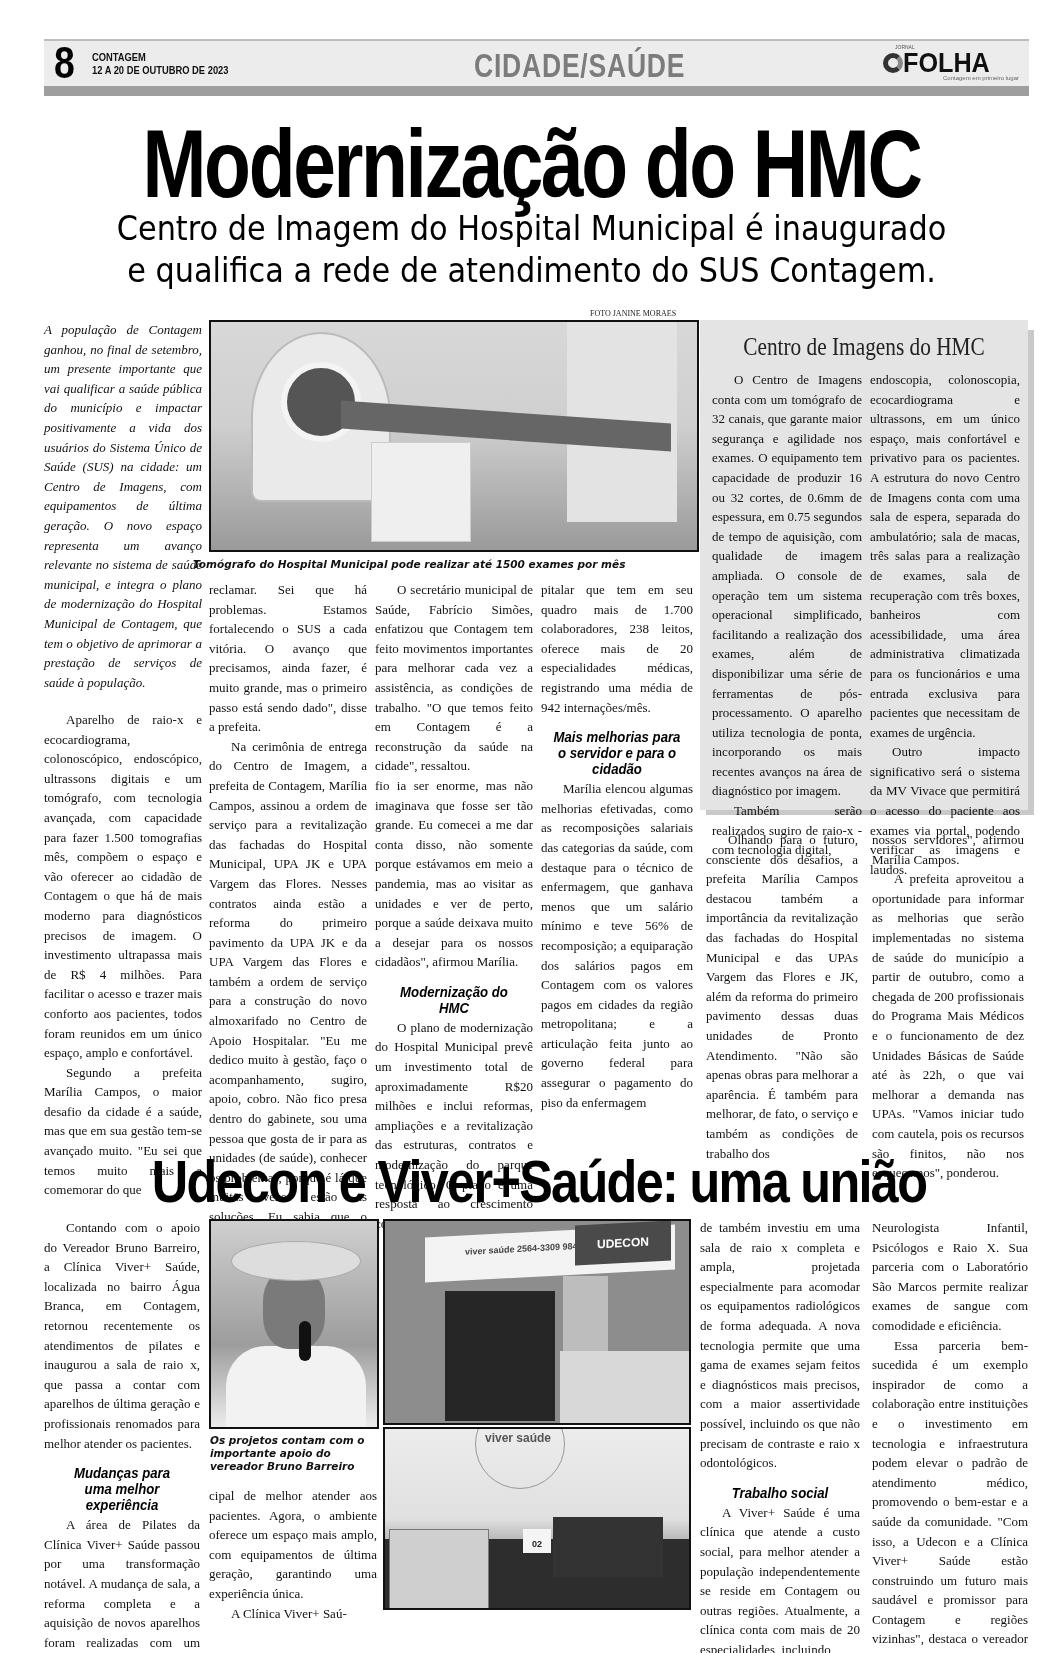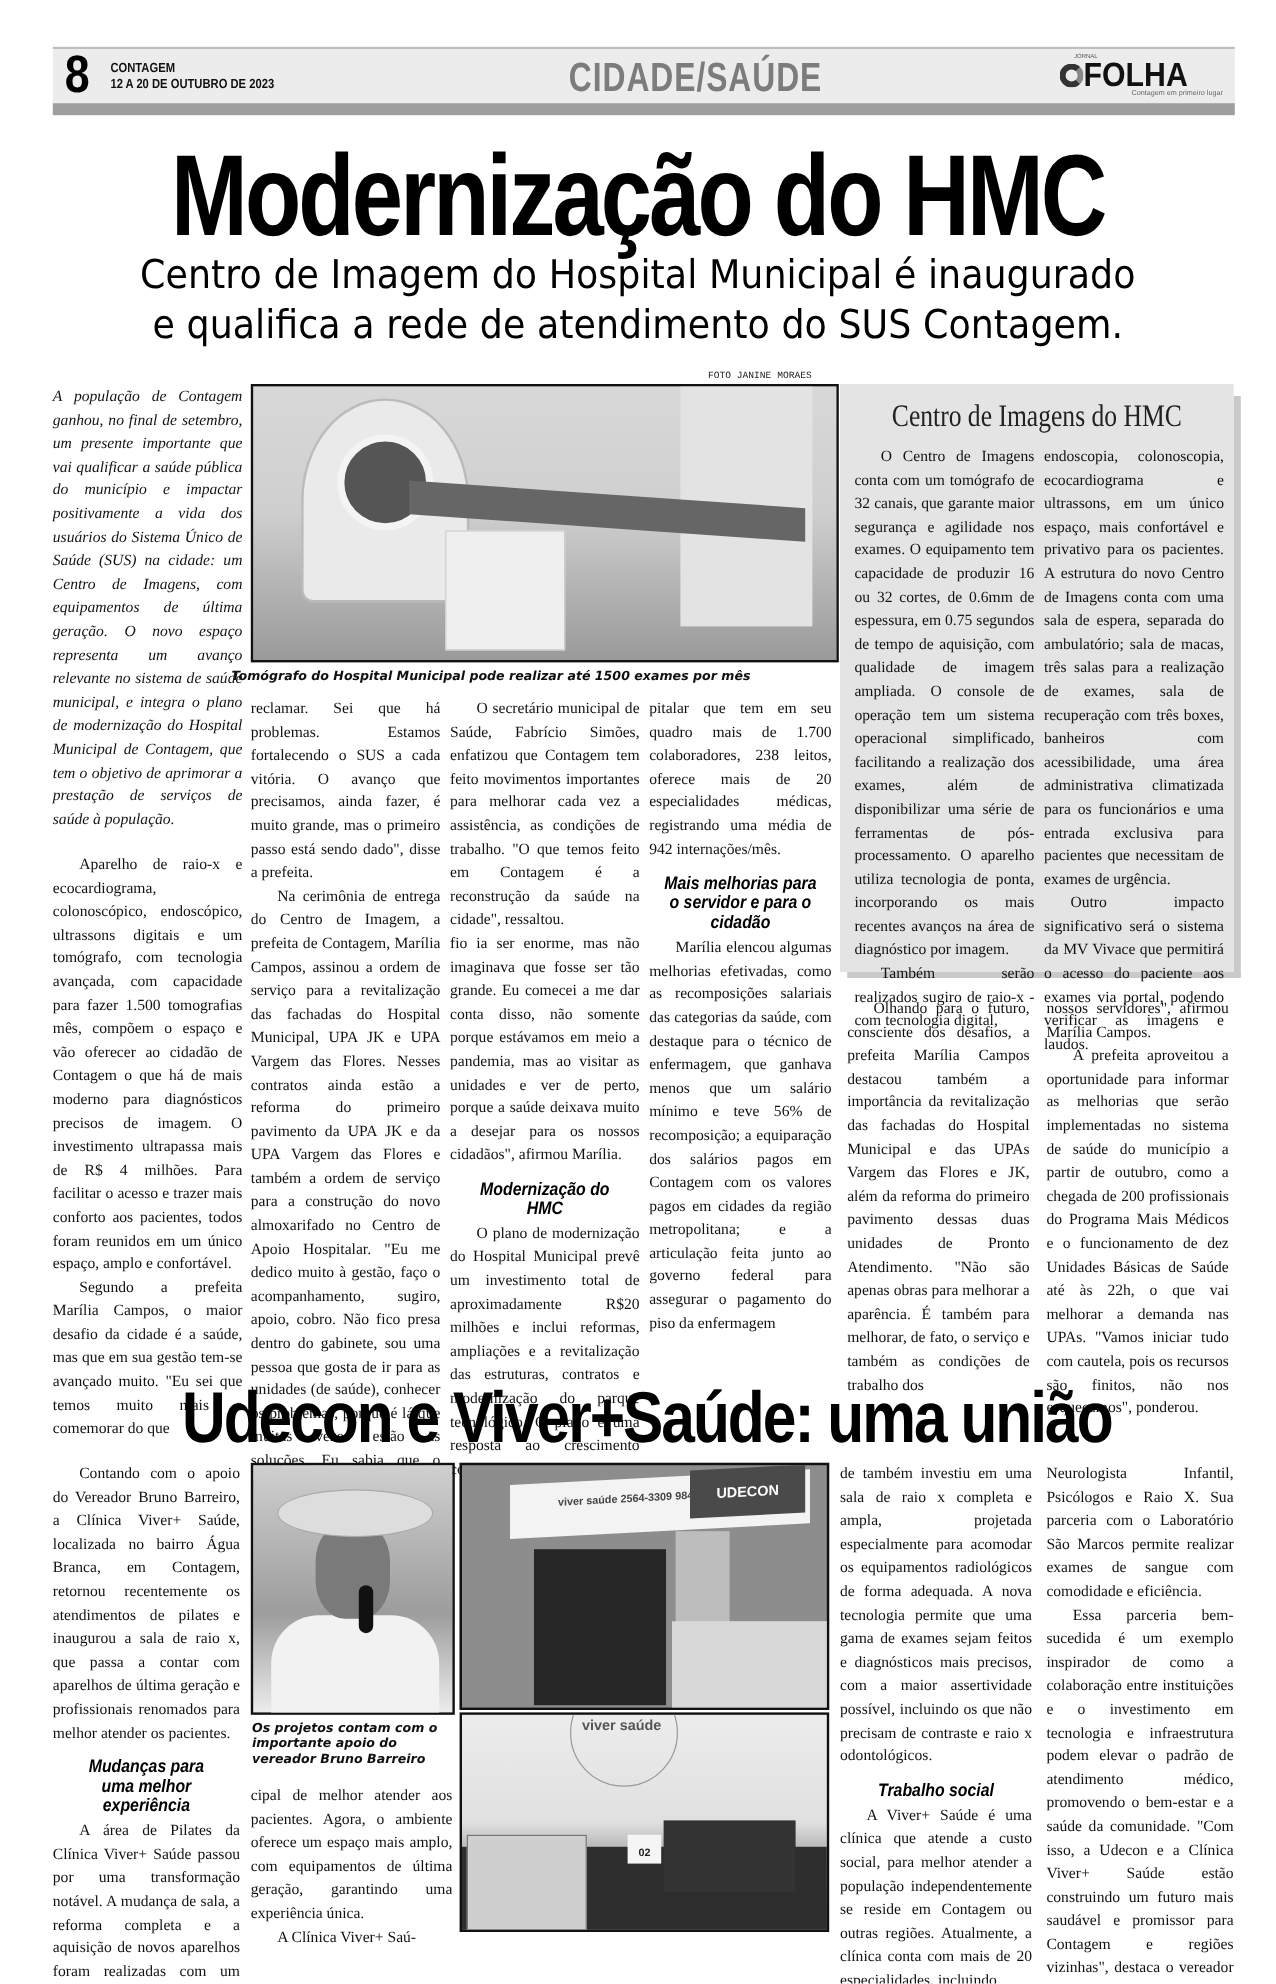--- a/index.html
+++ b/index.html
@@ -16,21 +16,21 @@
   .logo { position: absolute; right: 10px; top: 3px; width: 140px; height: 40px; }
   .logo .jornal { position: absolute; left: 16px; top: 0; font-family: "Liberation Sans", sans-serif; font-size: 5px; color: #555; }
   .logo .ring { position: absolute; left: 4px; top: 9px; width: 20px; height: 20px; border-radius: 50%; border: 5px solid #333; border-right-color: #888; }
   .logo .brand { position: absolute; left: 24px; top: 4px; font-family: "Liberation Sans", sans-serif; font-weight: 700; font-size: 28px; line-height: 30px; color: #111; transform: scaleX(0.9); transform-origin: left; }
   .logo .tag { position: absolute; right: 0; top: 31px; font-family: "Liberation Sans", sans-serif; font-size: 6px; color: #666; }
 
   
   .headline { position: absolute; left: 0; width: 1063px; top: 112px; text-align: center; font-family: "Liberation Sans", sans-serif; font-weight: 700; font-size: 96px; line-height: 104px; letter-spacing: -3px; transform: scaleX(0.8); color: #000; }
   .subhead { position: absolute; left: 0; width: 1063px; top: 208px; text-align: center; font-family: "DejaVu Sans", sans-serif; font-size: 33px; line-height: 42px; color: #000; transform: scaleX(0.92); }
 
-  .photo-credit { position: absolute; left: 590px; top: 309px; font-family: Liberation Mono, monospace; font-size: 8px; color: #222; }
+  .photo-credit { position: absolute; left: 590px; top: 309px; font-family: Liberation Serif, serif; font-size: 8px; color: #222; }
 
   
   .col { position: absolute; font-size: 13px; line-height: 19.6px; text-align: justify; hyphens: auto; }
   .col p { text-indent: 22px; font-family: Liberation Serif, serif; }
   .col.italic { font-style: italic; }
   .col.italic p { text-indent: 0; }
   .col.italic p::first-line { }
   .subhd { font-family: "Liberation Sans", sans-serif; font-weight: 700; font-style: italic; font-size: 15px; line-height: 16px; text-align: center; margin: 12px 0 2px; transform: scaleX(0.88); color: #000; }
 
   

